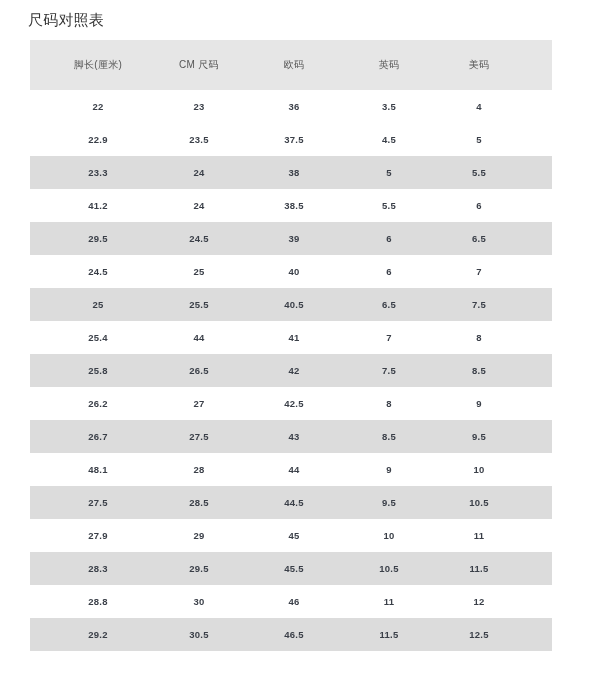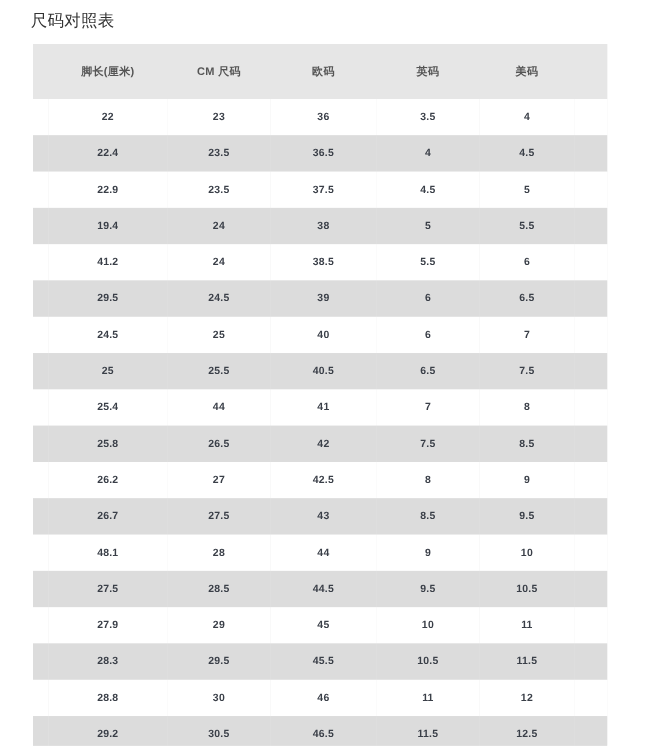--- a/index.html
+++ b/index.html
@@ -46,21 +46,21 @@
     width: 100%;
     border-collapse: collapse;
     border-spacing: 0;
     table-layout: fixed;
   }
 
   .size-table th {
     background: #e6e6e6;
     color: #555555;
     font-size: 10px;
-    font-weight: bold;
+    font-weight: normal;
     text-align: center;
     height: 50px;
     vertical-align: middle;
     padding: 0;
     letter-spacing: 0.3px;
     border: none;
   }
 
   .size-table td {
     font-size: 9.5px;
@@ -123,41 +123,32 @@
       <tbody id="table-body">
           <tr class="row-odd">
             <td class="gut-l"></td>
             <td class="col-foot">22</td>
             <td class="col-cm">23</td>
             <td class="col-eu">36</td>
             <td class="col-uk">3.5</td>
             <td class="col-us">4</td>
             <td class="gut-r"></td>
           </tr>
-          <tr class="row-even">
-            <td class="gut-l"></td>
-            <td class="col-foot">22.4</td>
-            <td class="col-cm">23.5</td>
-            <td class="col-eu">36.5</td>
-            <td class="col-uk">4</td>
-            <td class="col-us">4.5</td>
-            <td class="gut-r"></td>
-          </tr>
           <tr class="row-odd">
             <td class="gut-l"></td>
             <td class="col-foot">22.9</td>
             <td class="col-cm">23.5</td>
             <td class="col-eu">37.5</td>
             <td class="col-uk">4.5</td>
             <td class="col-us">5</td>
             <td class="gut-r"></td>
           </tr>
           <tr class="row-even">
             <td class="gut-l"></td>
-            <td class="col-foot">19.4</td>
+            <td class="col-foot">23.3</td>
             <td class="col-cm">24</td>
             <td class="col-eu">38</td>
             <td class="col-uk">5</td>
             <td class="col-us">5.5</td>
             <td class="gut-r"></td>
           </tr>
           <tr class="row-odd">
             <td class="gut-l"></td>
             <td class="col-foot">41.2</td>
             <td class="col-cm">24</td>

